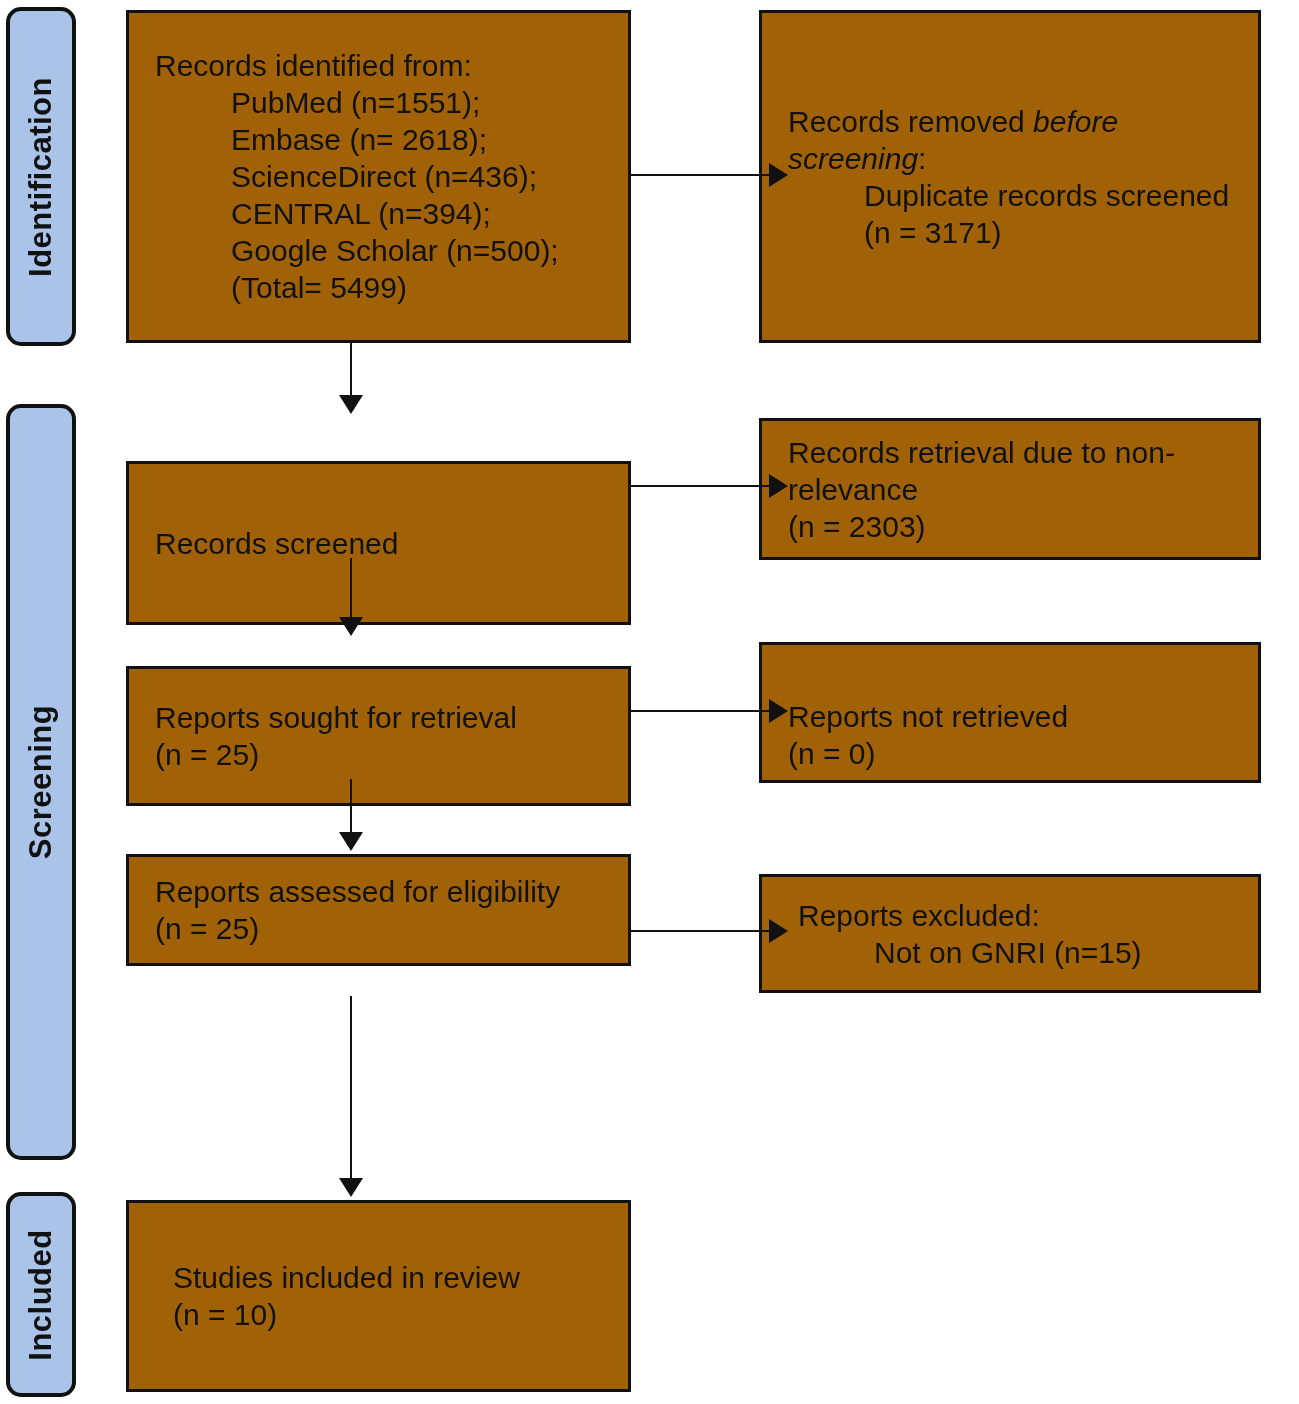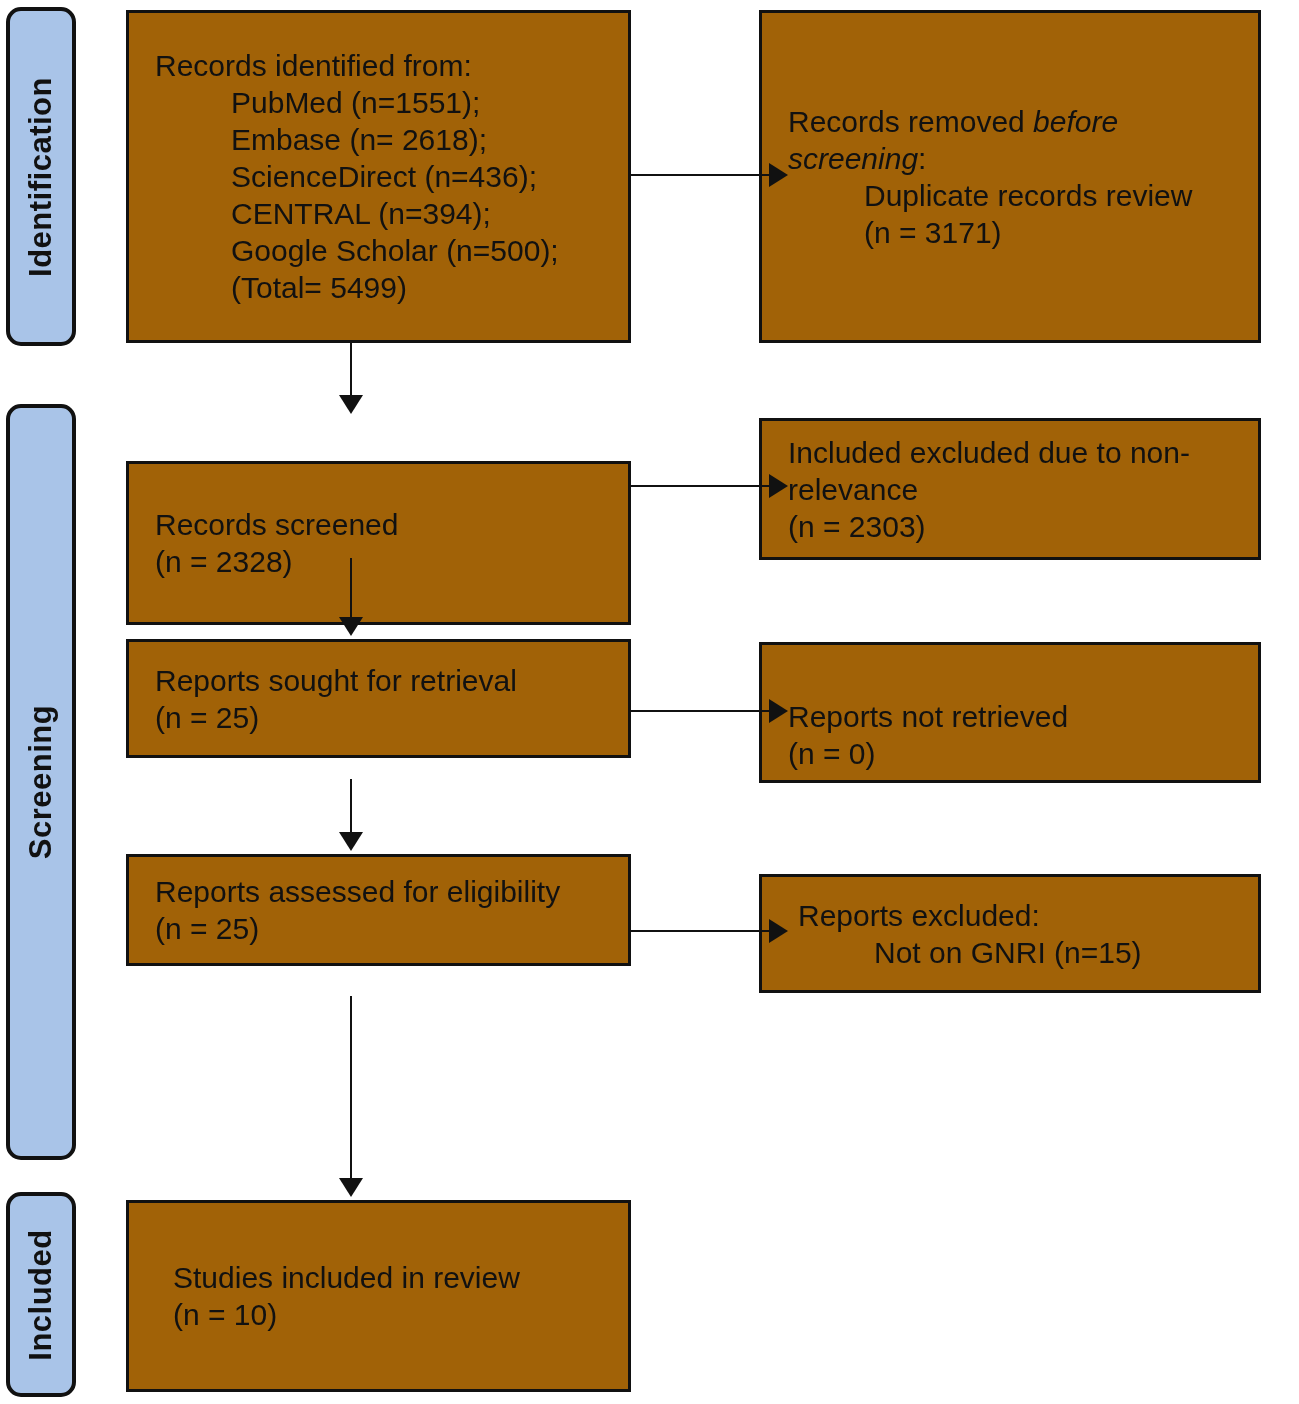--- a/index.html
+++ b/index.html
@@ -44,21 +44,21 @@
     border:3px solid var(--ink);
     box-sizing:border-box;
     display:flex;flex-direction:column;justify-content:center;
     font-size:30px;line-height:37px;
     text-align:left;
   }
   .lb{left:126px;width:505px;padding:8px 16px 8px 26px;}
   .rb{left:759px;width:502px;padding:8px 20px 8px 26px;}
   .b1{top:10px;height:333px;}
   .b2{top:417px;height:164px;margin-top:44px;}
-  .b3{top:639px;height:119px;}
+  .b3{top:666px;height:140px;}
   .b4{top:854px;height:112px;}
   .b5{top:1200px;height:192px;padding-left:44px;}
   .r1{top:10px;height:333px;}
   .r2{top:418px;height:142px;}
   .r3{top:642px;height:141px;justify-content:flex-end;}
   .r4{top:874px;height:119px;padding-left:36px;}
   .ind{margin-left:76px;}
   em{font-style:italic;}
 
   
@@ -100,46 +100,45 @@
     <div class="ln ind">PubMed (n=1551);</div>
     <div class="ln ind">Embase (n= 2618);</div>
     <div class="ln ind">ScienceDirect (n=436);</div>
     <div class="ln ind">CENTRAL (n=394);</div>
     <div class="ln ind">Google Scholar (n=500);</div>
     <div class="ln ind">(Total= 5499)</div>
   </div>
 
   <div class="box lb b2">
     <div class="ln">Records screened</div>
-    <div class="ln">(n = 2328)</div>
   </div>
 
   <div class="box lb b3">
     <div class="ln">Reports sought for retrieval</div>
     <div class="ln">(n = 25)</div>
   </div>
 
   <div class="box lb b4">
     <div class="ln">Reports assessed for eligibility</div>
     <div class="ln">(n = 25)</div>
   </div>
 
   <div class="box lb b5">
     <div class="ln">Studies included in review</div>
     <div class="ln">(n = 10)</div>
   </div>
 
   <div class="box rb r1">
     <div class="ln"><span>Records removed </span><em>before screening</em><span>:</span></div>
-    <div class="ln ind">Duplicate records review</div>
+    <div class="ln ind">Duplicate records screened</div>
     <div class="ln ind">(n = 3171)</div>
   </div>
 
   <div class="box rb r2">
-    <div class="ln">Included excluded due to non-relevance</div>
+    <div class="ln">Records retrieval due to non-relevance</div>
     <div class="ln">(n = 2303)</div>
   </div>
 
   <div class="box rb r3">
     <div class="ln">Reports not retrieved</div>
     <div class="ln">(n = 0)</div>
   </div>
 
   <div class="box rb r4">
     <div class="ln">Reports excluded:</div>

